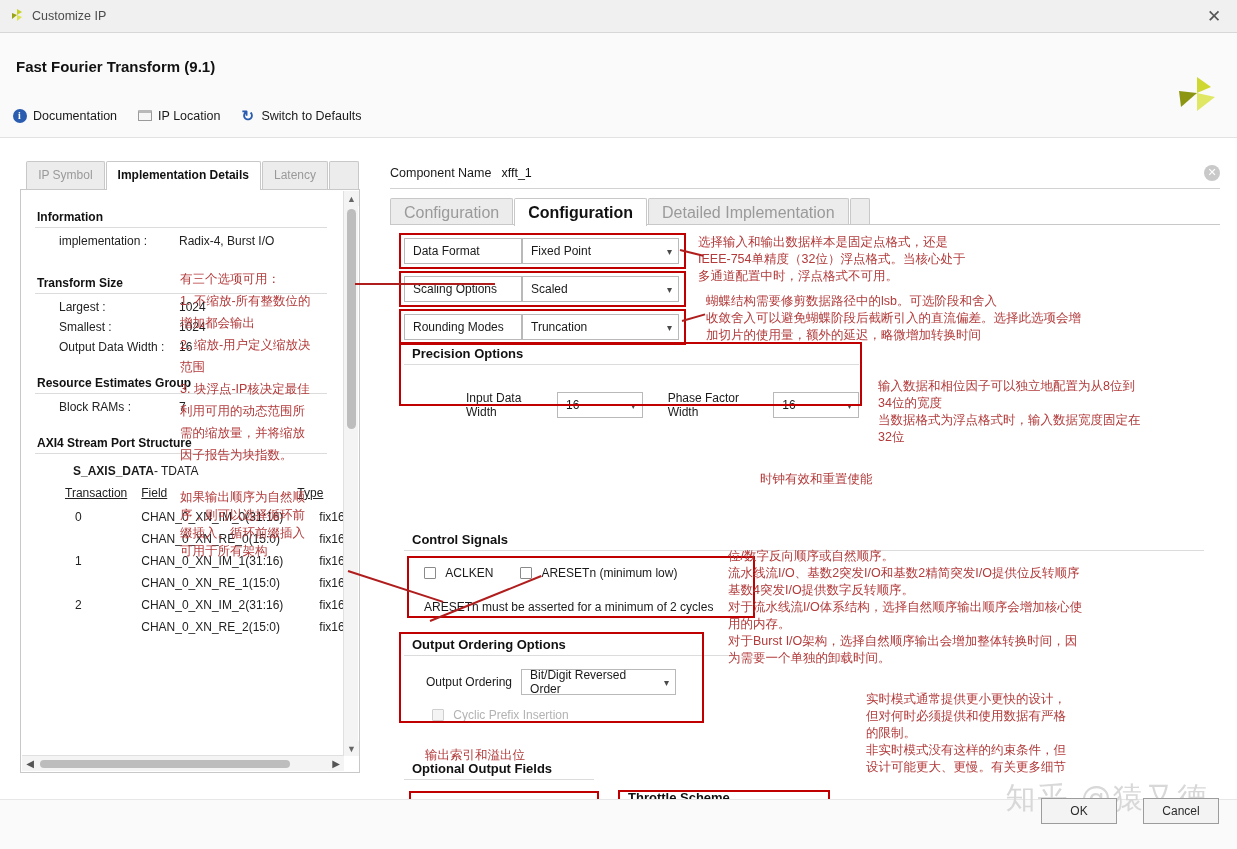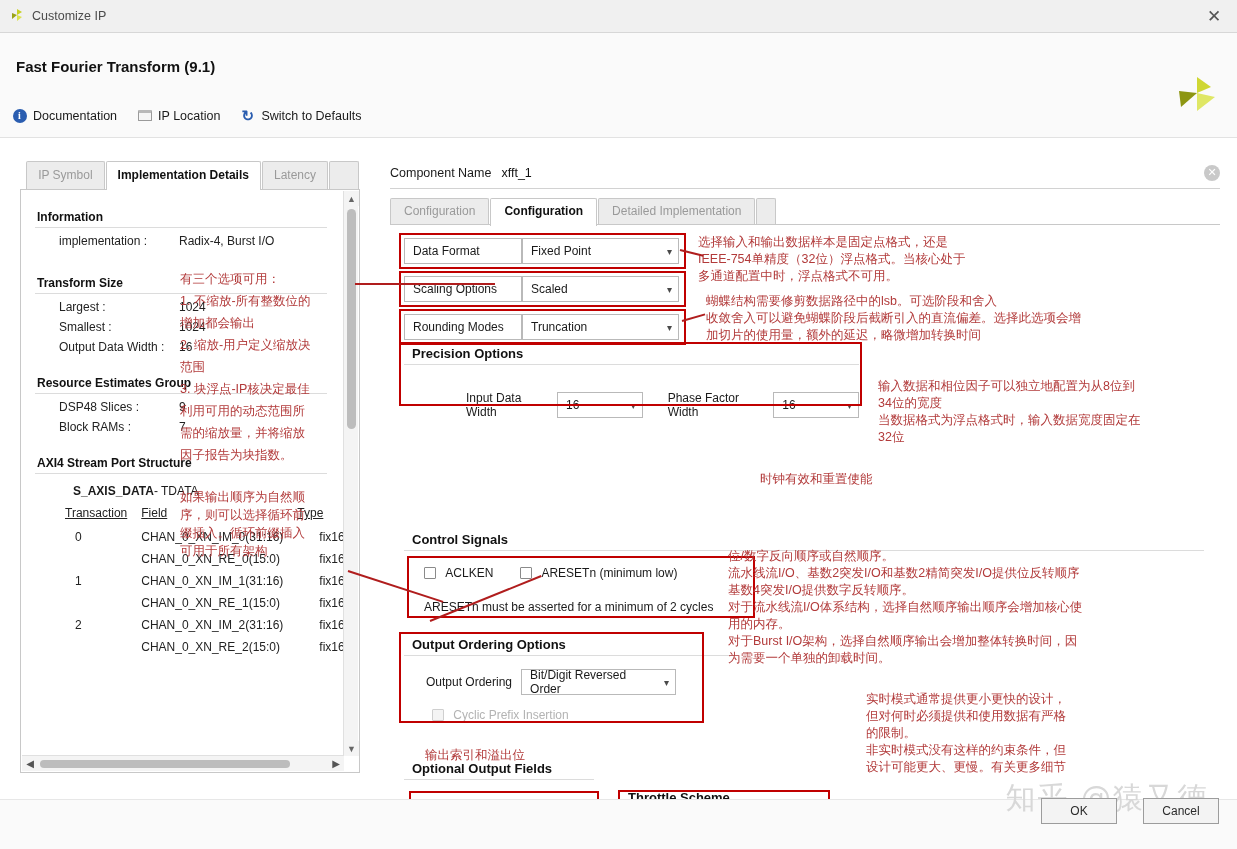--- a/index.html
+++ b/index.html
@@ -106,21 +106,21 @@
   #comp-input {
     flex:1; border:none; outline:none; font-size:12.5px;
     font-family:"Liberation Sans", sans-serif; background:transparent; color:#111; padding:3px 2px;
   }
   #comp-clear {
     width:16px;height:16px;border-radius:50%;background:#c9c9c9;color:#fff;
     display:flex;align-items:center;justify-content:center;font-size:11px;cursor:pointer;margin-left:6px;
   }
   #rtabs { display:flex; height:27px; margin-top:9px; border-bottom:1px solid #c8c8c8; }
   .rtab {
-    padding:5px 13px 0 13px; font-size:12px; cursor:pointer;
+    padding:5px 13px 0 13px; font-size:16px; cursor:pointer;
     border:1px solid #c8c8c8; border-bottom:none; background:#ececec; color:#9a9a9a;
     margin-right:1px; border-radius:2px 2px 0 0;text-align:right;
   }
   .rtab.active { background:#fff; color:#111; font-weight:bold; height:28px; }
   .rtab.empty { width:20px; padding:0; }
 
   #rcontent { position:absolute; left:0; top:73px; width:830px; height:539px; }
 
   
   .row { display:flex; align-items:center; }
@@ -247,24 +247,20 @@
           <div class="v">1024</div>
         </div>
         <div class="kvrow">
           <div class="k">Output Data Width :</div>
           <div class="v">16</div>
         </div>
 
         <div class="sec-head" style="margin-top:22px;">Resource Estimates Group</div>
         <div class="sec-rule"></div>
         <div class="kvrow">
-          <div class="k">DSP48 Slices :</div>
-          <div class="v">9</div>
-        </div>
-        <div class="kvrow">
           <div class="k">Block RAMs :</div>
           <div class="v">7</div>
         </div>
 
         <div class="sec-head" style="margin-top:22px;">AXI4 Stream Port Structure</div>
         <div class="sec-rule"></div>
 
         <div class="axi-sub">
           <span>S_AXIS_DATA</span><span class="light">- TDATA</span>
         </div>

